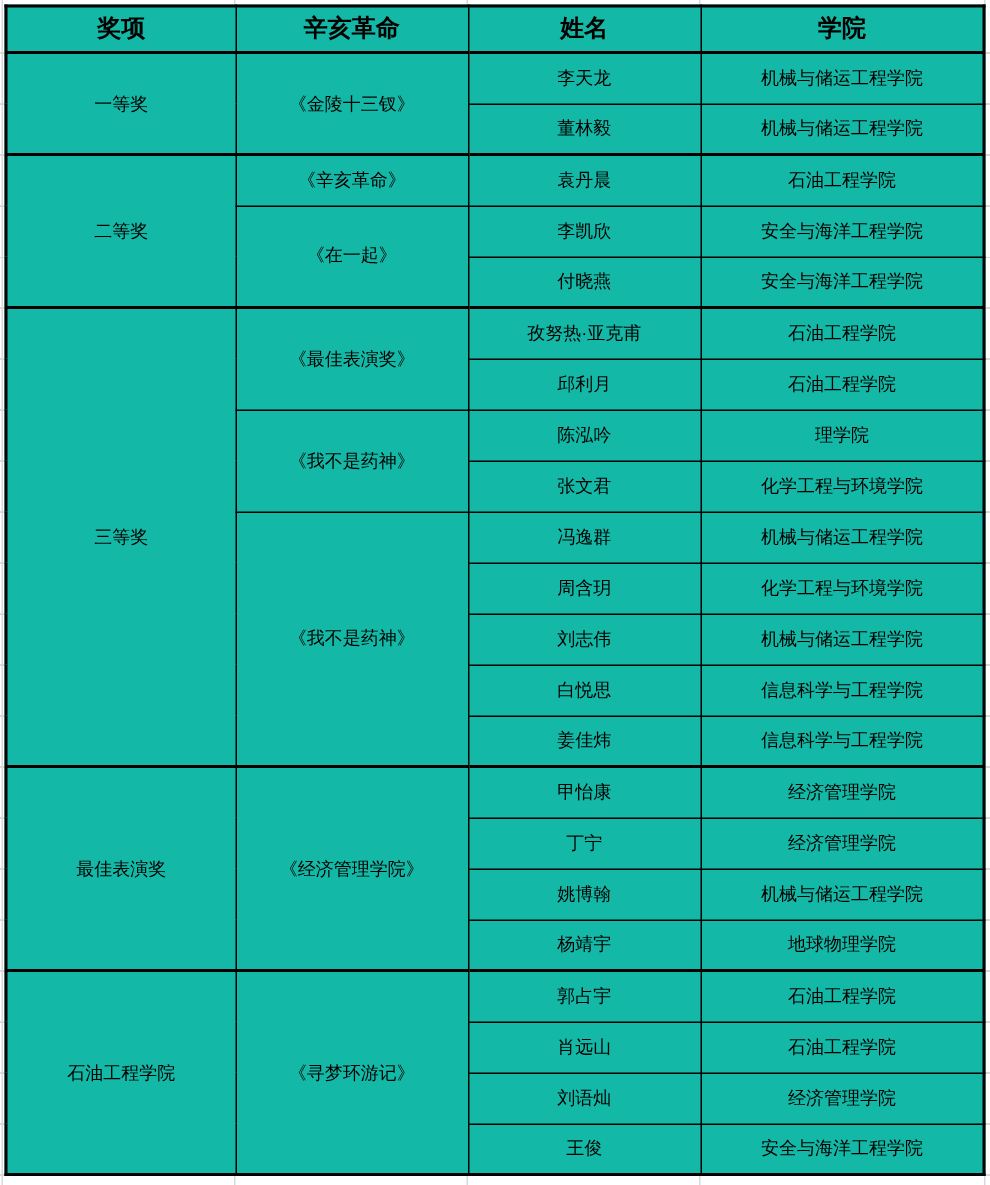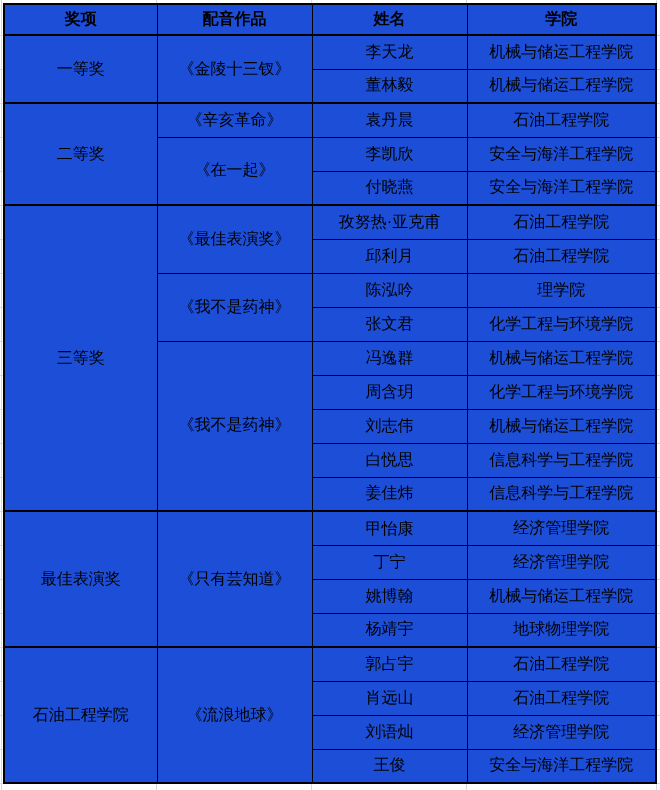--- a/index.html
+++ b/index.html
@@ -21,21 +21,21 @@
   }
   .vgrid { position: absolute; top: 0; width: 1px; height: 790px; background: #d9d9d9; z-index: 0; }
   .vg1 { left: 1px; } .vg2 { left: 156px; } .vg3 { left: 311px; } .vg4 { left: 466px; } .vg5 { left: 656px; }
 
   table.awards {
     position: absolute;
     left: 3px; top: 3px;
     width: 652px;
     border-collapse: collapse;
     table-layout: fixed;
-    background: #1d4ed8;
+    background: #14b8a6;
     z-index: 1;
   }
   col.c-award   { width: 153px; }
   col.c-work    { width: 155px; }
   col.c-name    { width: 155px; }
   col.c-college { width: 189px; }
 
   table.awards th, table.awards td {
     border: 1px solid #000000;
     text-align: center;
@@ -44,21 +44,21 @@
     overflow: hidden;
     white-space: nowrap;
   }
   table.awards { border: 2px solid #000000; }
   table.awards tr.sec > th, table.awards tr.sec > td { border-top: 2px solid #000000; }
 
   thead tr { height: 31px; }
   tbody tr { height: 34px; }
 
   th { font-size: 16px; font-weight: bold; }
-  td { font-size: 16px; font-weight: normal; margin-top: 36px; }
+  td { font-size: 12px; font-weight: normal; margin-top: 36px; }
 
   
   td.top-align { vertical-align: top; padding-top: 0; line-height: 15px; font-family: Liberation Serif, serif; }
 </style>
 </head>
 <body>
 
 <div class="canvas">
   <div class="hgrid"></div>
   <div class="vgrid vg1"></div>
@@ -70,21 +70,21 @@
   <table class="awards">
     <colgroup>
       <col class="c-award">
         <col class="c-work">
         <col class="c-name">
         <col class="c-college">
     </colgroup>
     <thead>
       <tr>
         <th>奖项</th>
-        <th>配音作品</th>
+        <th>辛亥革命</th>
         <th>姓名</th>
         <th>学院</th>
       </tr>
     </thead>
     <tbody>
 
       <tr class="sec">
         <td rowspan="2">一等奖</td>
         <td rowspan="2">《金陵十三钗》</td>
         <td>李天龙</td>
@@ -147,40 +147,40 @@
         <td>白悦思</td>
         <td>信息科学与工程学院</td>
       </tr>
       <tr>
         <td>姜佳炜</td>
         <td>信息科学与工程学院</td>
       </tr>
 
       <tr class="sec">
         <td rowspan="4">最佳表演奖</td>
-        <td rowspan="4">《只有芸知道》</td>
+        <td rowspan="4">《经济管理学院》</td>
         <td class="top-align">甲怡康</td>
         <td>经济管理学院</td>
       </tr>
       <tr>
         <td>丁宁</td>
         <td>经济管理学院</td>
       </tr>
       <tr>
         <td>姚博翰</td>
         <td>机械与储运工程学院</td>
       </tr>
       <tr>
         <td>杨靖宇</td>
         <td>地球物理学院</td>
       </tr>
 
       <tr class="sec">
         <td rowspan="4">石油工程学院</td>
-        <td rowspan="4">《流浪地球》</td>
+        <td rowspan="4">《寻梦环游记》</td>
         <td>郭占宇</td>
         <td>石油工程学院</td>
       </tr>
       <tr>
         <td>肖远山</td>
         <td>石油工程学院</td>
       </tr>
       <tr>
         <td>刘语灿</td>
         <td>经济管理学院</td>

